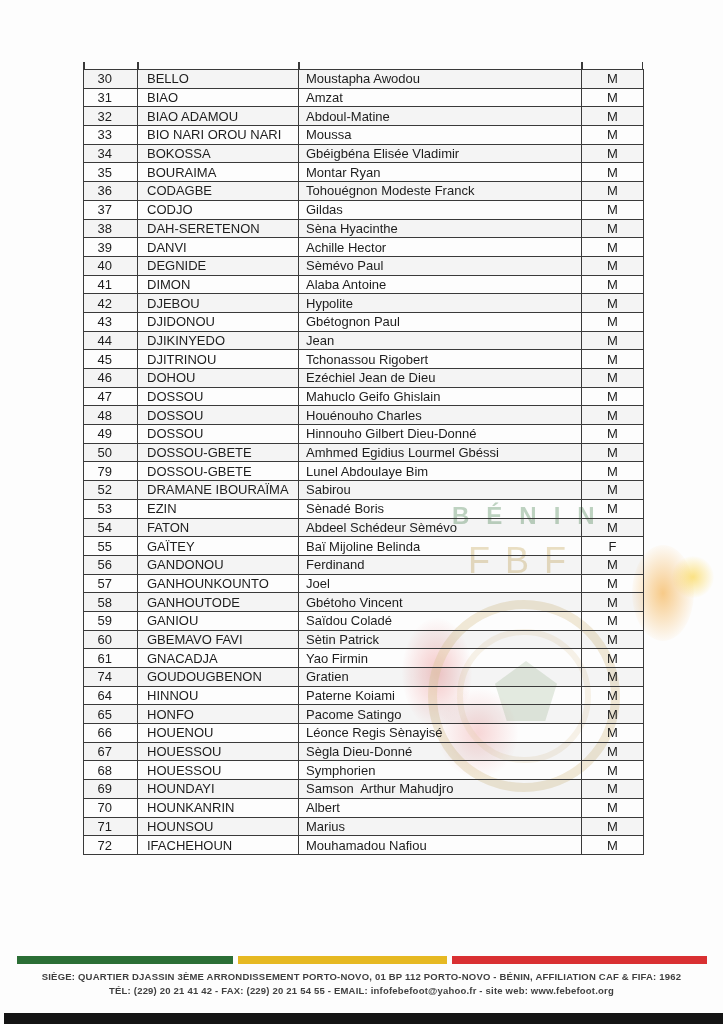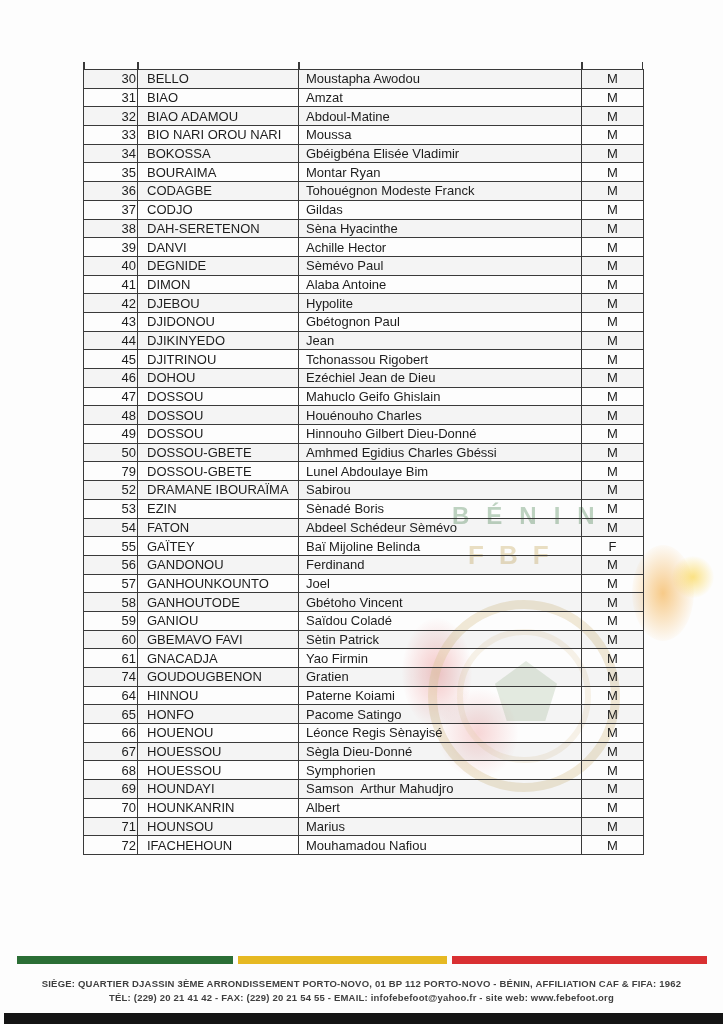--- a/index.html
+++ b/index.html
@@ -14,21 +14,21 @@
 
   
   .watermark { position:absolute; inset:0; z-index:1; }
   .wm-benin {
     position:absolute; left:452px; top:502px;
     font-size:24px; font-weight:bold; letter-spacing:17px;
     color:rgba(125,168,132,0.50);
   }
   .wm-fbf {
     position:absolute; left:468px; top:540px;
-    font-size:26px; font-weight:bold; letter-spacing:15px;
+    font-size:36px; font-weight:normal; letter-spacing:15px;
     color:rgba(216,196,146,0.55);
   }
   .wm-ball {
     position:absolute; left:428px; top:600px;
     width:192px; height:192px; border-radius:50%;
     border:9px solid rgba(221,201,156,0.40);
     box-sizing:border-box;
   }
   .wm-ball::before {
     content:""; position:absolute; left:58px; top:52px;
@@ -70,21 +70,21 @@
   .roster col.c-sex  { width:62px;  }
   .roster td {
     border:1.5px solid #3a3a3a;
     height:18.7px;
     font-size:13px; line-height:1;
     color:#1d1d1d;
     padding:0 4px;
     white-space:pre; overflow:hidden;
     box-sizing:border-box;
   }
-  .roster td.cell-num { text-align:right; padding-right:1px; }
+  .roster td.cell-num { text-align:right; padding-right:25px; }
   .roster td.cell-sur { padding-left:9px; }
   .roster td.cell-giv { padding-left:7px; }
   .roster td.cell-sex { text-align:center; }
   .roster tr:nth-child(odd) td { background:rgba(90,90,90,0.055); }
 
   
   .stub {
     position:absolute; top:62px; width:1.5px; height:8px;
     background:#3a3a3a; z-index:2;
   }
@@ -92,21 +92,21 @@
   
   .flagbar { position:absolute; top:956px; left:0; width:723px; height:8px; z-index:3; }
   .flag-seg { position:absolute; top:0; height:8px; }
   .flag-green  { left:17px;  width:216px; }
   .flag-yellow { left:238px; width:209px; }
   .flag-red    { left:452px; width:255px; }
 
   .footer-line {
     position:absolute; left:0; width:723px; z-index:3;
     text-align:center; font-size:9.5px; font-weight:bold;
-    color:#3f3f3f; letter-spacing:0.2px;margin-top:7px;
+    color:#3f3f3f; letter-spacing:0.2px;
   }
   .footer-line1 { top:971px; }
   .footer-line2 { top:985px; }
 
   .bottom-bar {
     position:absolute; left:4px; top:1013px; width:719px; height:11px;
     background:#141414; z-index:3;
   }
 </style>
 </head>
@@ -254,21 +254,21 @@
         </tr>
         <tr>
           <td class="cell-num">49</td>
           <td class="cell-sur">DOSSOU</td>
           <td class="cell-giv">Hinnouho Gilbert Dieu-Donné</td>
           <td class="cell-sex">M</td>
         </tr>
         <tr>
           <td class="cell-num">50</td>
           <td class="cell-sur">DOSSOU-GBETE</td>
-          <td class="cell-giv">Amhmed Egidius Charles Gbéssi</td>
+          <td class="cell-giv">Amhmed Egidius Lourmel Gbéssi</td>
           <td class="cell-sex">M</td>
         </tr>
         <tr>
           <td class="cell-num">79</td>
           <td class="cell-sur">DOSSOU-GBETE</td>
           <td class="cell-giv">Lunel Abdoulaye Bim</td>
           <td class="cell-sex">M</td>
         </tr>
         <tr>
           <td class="cell-num">52</td>

